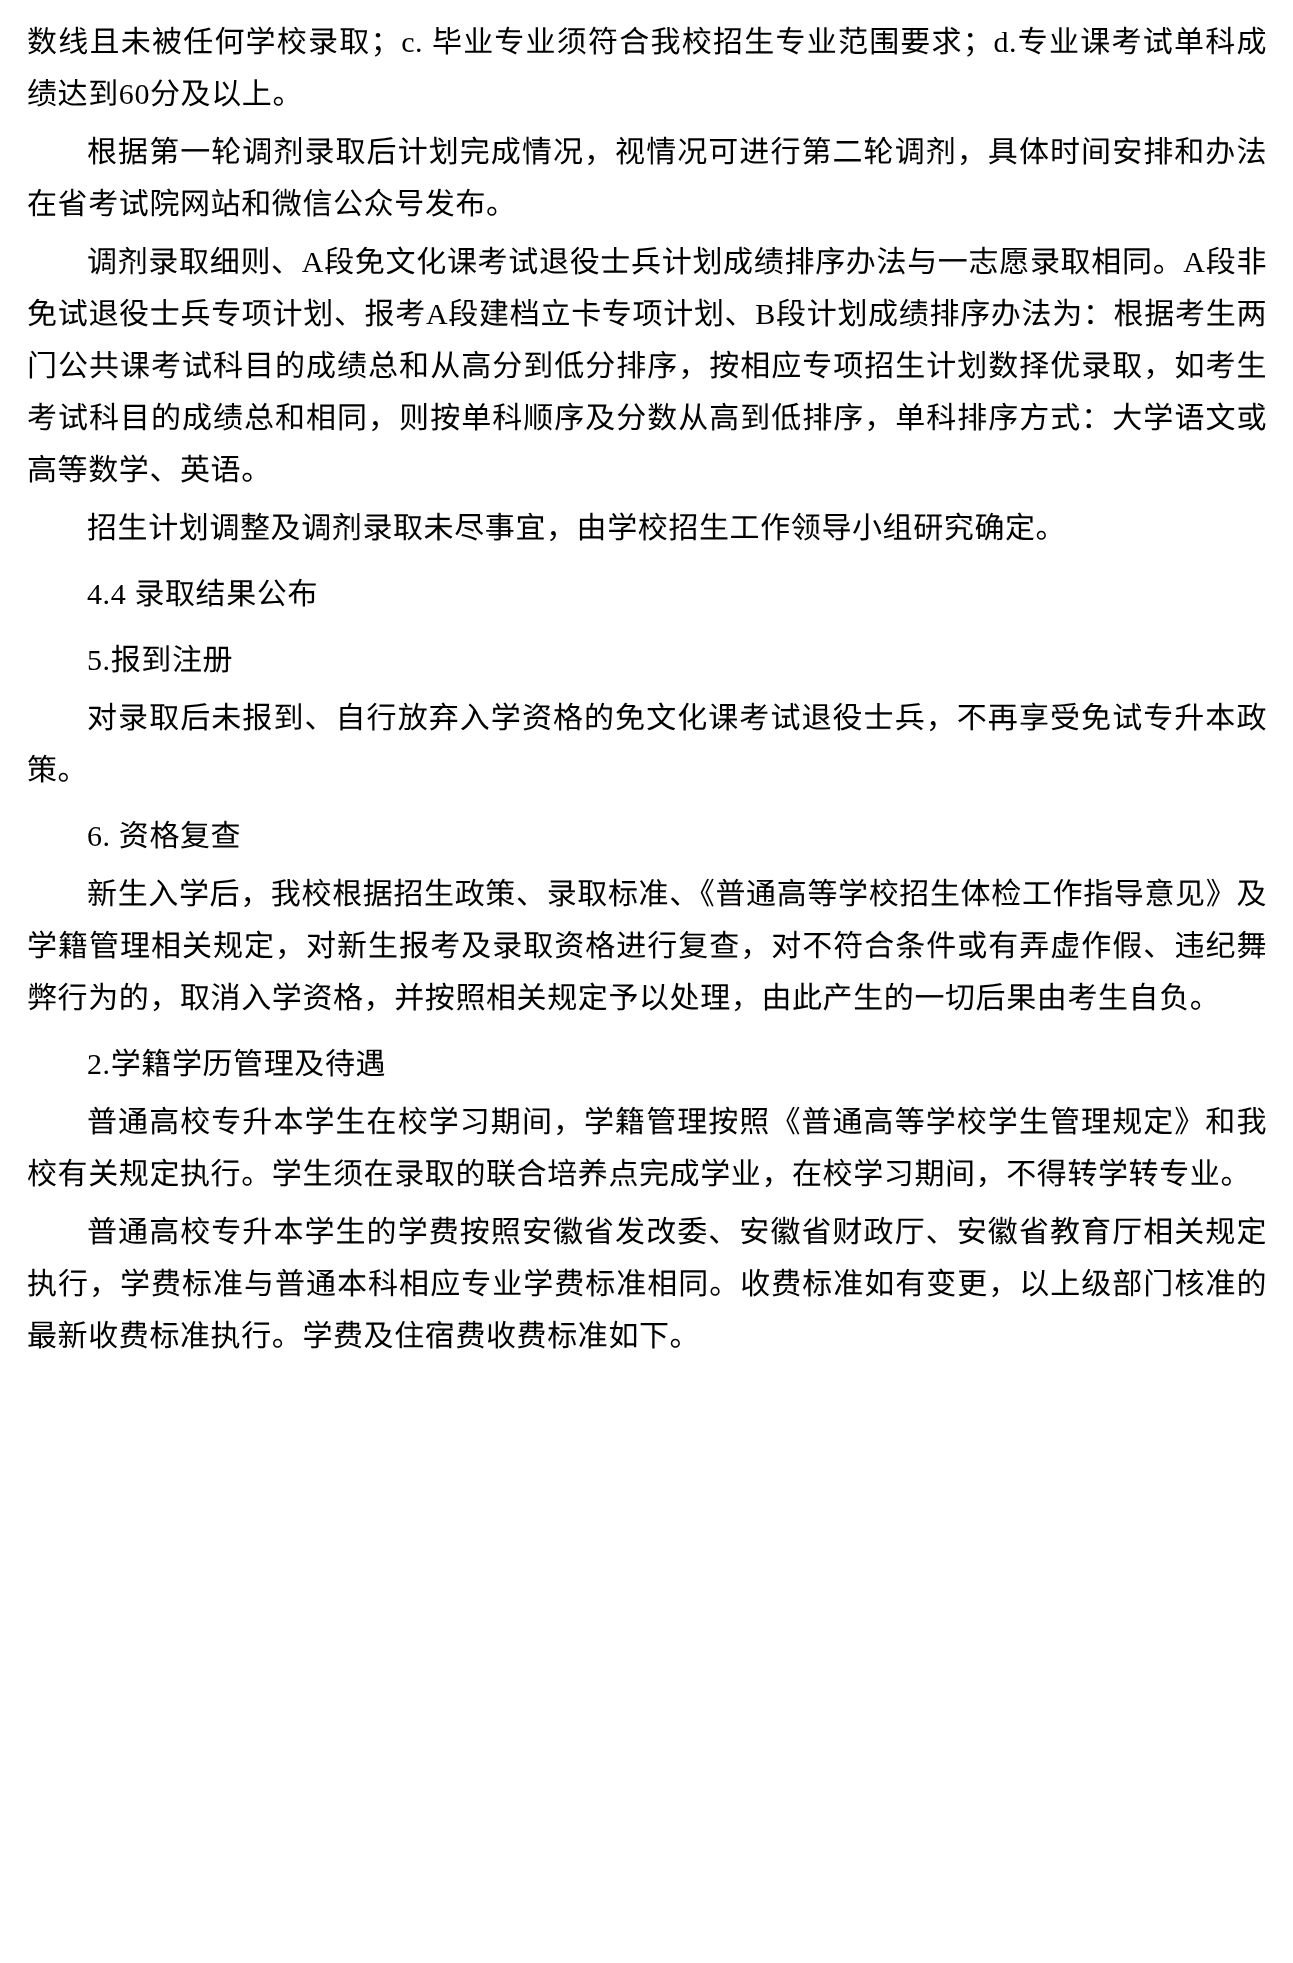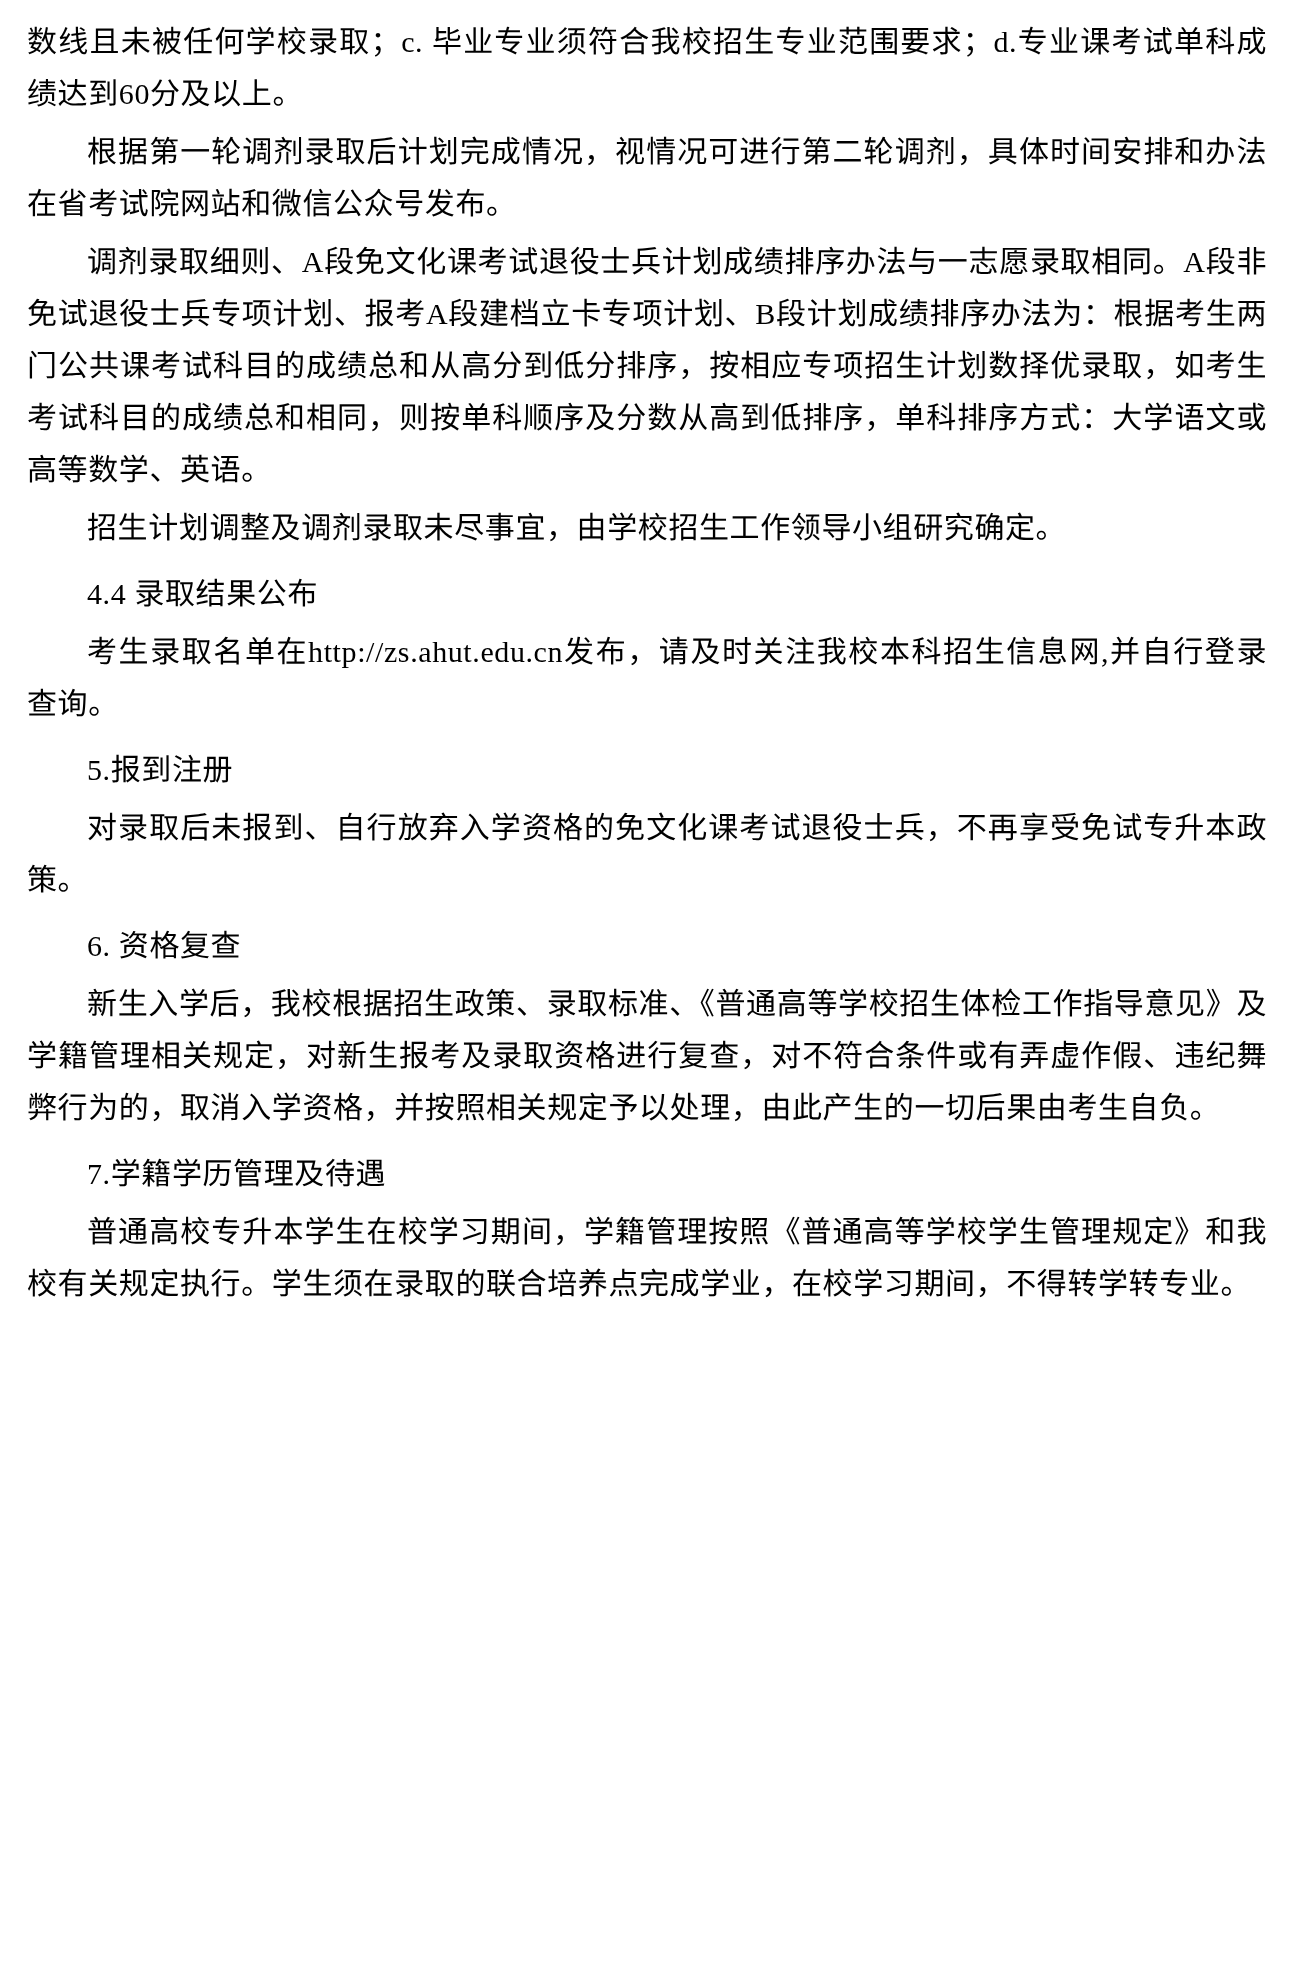--- a/index.html
+++ b/index.html
@@ -40,20 +40,20 @@
 </style>
 </head>
 <body>
 
 <div class="page">
     <p class="para no-indent">数线且未被任何学校录取；c. 毕业专业须符合我校招生专业范围要求；d.专业课考试单科成绩达到60分及以上。</p>
     <p class="para">根据第一轮调剂录取后计划完成情况，视情况可进行第二轮调剂，具体时间安排和办法在省考试院网站和微信公众号发布。</p>
     <p class="para">调剂录取细则、A段免文化课考试退役士兵计划成绩排序办法与一志愿录取相同。A段非免试退役士兵专项计划、报考A段建档立卡专项计划、B段计划成绩排序办法为：根据考生两门公共课考试科目的成绩总和从高分到低分排序，按相应专项招生计划数择优录取，如考生考试科目的成绩总和相同，则按单科顺序及分数从高到低排序，单科排序方式：大学语文或高等数学、英语。</p>
     <p class="para">招生计划调整及调剂录取未尽事宜，由学校招生工作领导小组研究确定。</p>
     <h2 class="heading">4.4 录取结果公布</h2>
-    <p class="para">考生录取名单在http://zs.ahut.edu.cn发布，请及时关注我校本科招生信息网,并自行登录查询。</p>
     <h2 class="heading">5.报到注册</h2>
     <p class="para">对录取后未报到、自行放弃入学资格的免文化课考试退役士兵，不再享受免试专升本政策。</p>
     <h2 class="heading">6. 资格复查</h2>
     <p class="para">新生入学后，我校根据招生政策、录取标准、《普通高等学校招生体检工作指导意见》及学籍管理相关规定，对新生报考及录取资格进行复查，对不符合条件或有弄虚作假、违纪舞弊行为的，取消入学资格，并按照相关规定予以处理，由此产生的一切后果由考生自负。</p>
-    <h2 class="heading">7.学籍学历管理及待遇</h2>
+    <h2 class="heading">2.学籍学历管理及待遇</h2>
     <p class="para">普通高校专升本学生在校学习期间，学籍管理按照《普通高等学校学生管理规定》和我校有关规定执行。学生须在录取的联合培养点完成学业，在校学习期间，不得转学转专业。</p>
+    <p class="para">普通高校专升本学生的学费按照安徽省发改委、安徽省财政厅、安徽省教育厅相关规定执行，学费标准与普通本科相应专业学费标准相同。收费标准如有变更，以上级部门核准的最新收费标准执行。学费及住宿费收费标准如下。</p>
   </div>
 
 </body></html>

